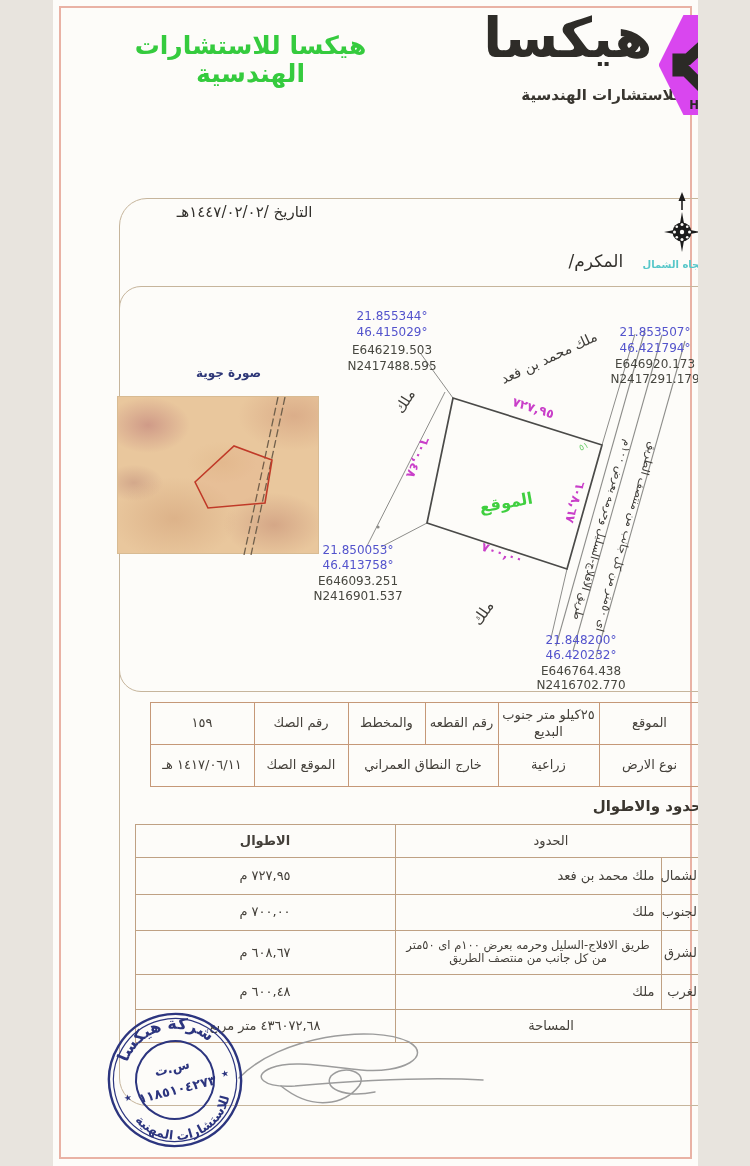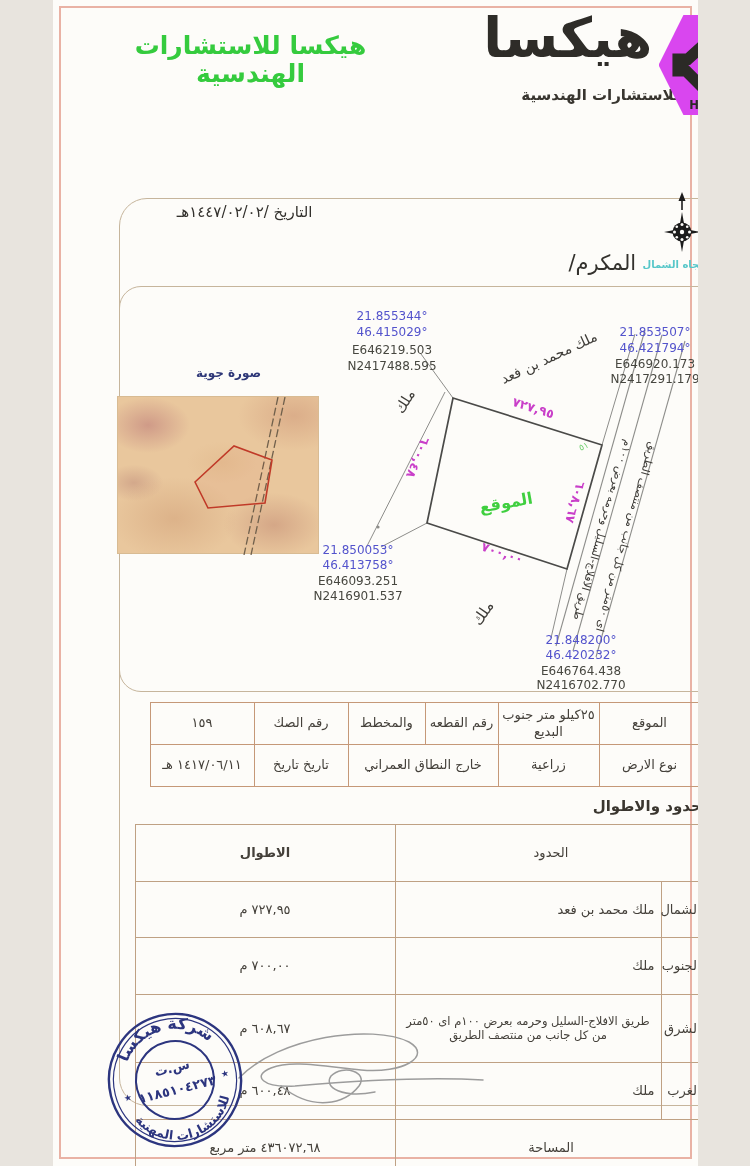--- a/index.html
+++ b/index.html
@@ -18,21 +18,21 @@
              clip-path:polygon(26% 2%, 74% 2%, 100% 50%, 74% 98%, 26% 98%, 0% 50%); }
 
   
   .frame { position:absolute; left:66px; top:198px; width:622px; height:908px;
            border:1.5px solid #c6b59c; border-radius:28px; }
   .map-box { position:absolute; left:66px; top:286px; width:622px; height:406px;
              border:1.5px solid #c6b59c; border-radius:22px; }
   .date-line { position:absolute; left:90px; top:203px; width:170px; direction:rtl; text-align:right;
                font-size:15px; color:#33312d; }
   .addressee { position:absolute; left:516px; top:251px; width:74px; direction:rtl; text-align:left;
-               font-size:21px; color:#33312d; }
+               font-size:17px; color:#33312d; }
   .north-label { position:absolute; left:578px; top:259px; width:88px; text-align:center;
                  color:#57c7c9; font-size:10px; font-weight:bold; direction:rtl; }
   .compass { position:absolute; left:606px; top:192px; }
 
   
   .photo-title { position:absolute; left:126px; top:366px; width:100px; text-align:center; direction:rtl;
                  color:#2f3878; font-size:12px; font-weight:bold; }
   .photo { position:absolute; left:64px; top:396px; width:202px; height:158px;
            background-color:#e9c79d;
            background-image:
@@ -45,21 +45,21 @@
            border:1px solid #d8bb93; }
   .map-svg { position:absolute; left:66px; top:286px; }
 
   
   table { border-collapse:collapse; direction:rtl; table-layout:fixed; }
   .info-table { position:absolute; left:97px; top:702px; width:550px; font-size:13px; color:#44403a; }
   .info-table td { border:1.2px solid #c59878; text-align:center; vertical-align:middle; padding:2px 3px; line-height:1.25; }
   .bounds-title { position:absolute; left:540px; top:797px; width:120px; direction:rtl; 
                   font-size:15px; font-weight:bold; color:#3a362f; }
   .bounds-table { position:absolute; left:82px; top:824px; width:572px; font-size:13px; color:#44403a; }
-  .bounds-table td { border:1.2px solid #bfa184; vertical-align:middle; padding:20px 6px; line-height:1.2; }
+  .bounds-table td { border:1.2px solid #bfa184; vertical-align:middle; padding:8px 6px; line-height:1.2; }
   .bt-side { text-align:right; }
   .bt-desc { text-align:right; }
   .bt-len  { text-align:center; }
   .bt-center { text-align:center; }
 
   
   .stamp { position:absolute; left:46px; top:1004px; }
   .signature { position:absolute; left:168px; top:1014px; }
 </style>
 </head>
@@ -201,21 +201,21 @@
       <td>٢٥كيلو متر جنوب البديع</td>
       <td>رقم القطعه</td>
       <td>والمخطط</td>
       <td>رقم الصك</td>
       <td>١٥٩</td>
     </tr>
     <tr style="height:42px">
       <td>نوع الارض</td>
       <td>زراعية</td>
       <td colspan="2">خارج النطاق العمراني</td>
-      <td>تاريخ تاريخ</td>
+      <td>الموقع الصك</td>
       <td>١٤١٧/٠٦/١١ هـ</td>
     </tr>
   </tbody>
     </table>
 
   <div class="bounds-title">الحدود والاطوال</div>
   <table class="bounds-table">
     <colgroup>
         <col style="width:46px">
         <col style="width:266px">

